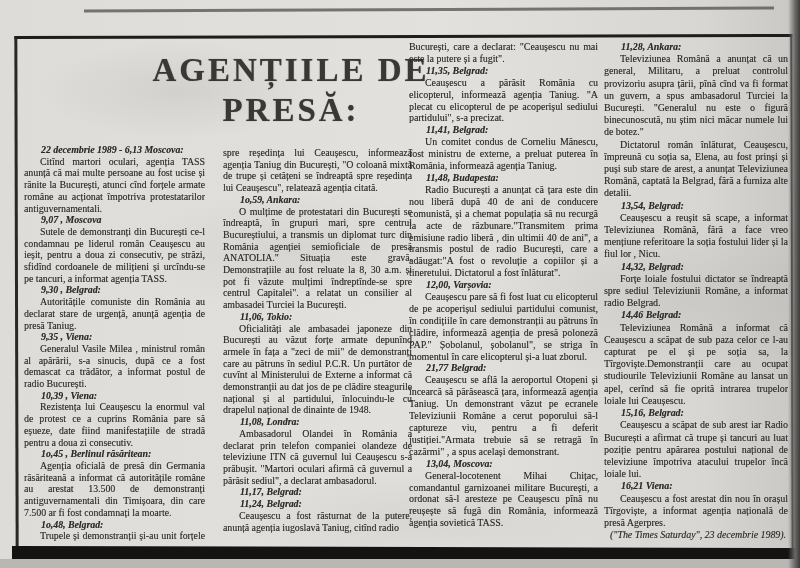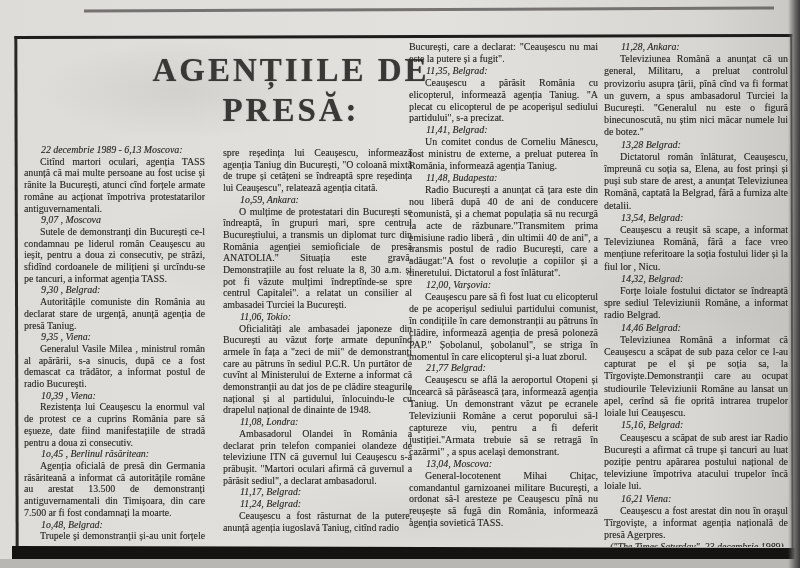--- a/index.html
+++ b/index.html
@@ -34,21 +34,21 @@
   .title{
     position:absolute;left:118px;top:50px;width:346px;text-align:center;
     color:#3a3836;letter-spacing:3px;font-weight:600;
     text-shadow:0 0 1px rgba(58,56,54,.55);
   }
   .title .l1{font-size:34px;line-height:40px;}
   .title .l2{font-size:33px;line-height:40px;}
   
   .col{position:absolute;overflow:hidden;text-align:justify;}
   .col p{margin:0;text-indent:16px;text-shadow:0.2px 0.2px 0.4px rgba(45,43,40,.45);}
-  .col .time{font-style:italic;font-weight:400;padding-left:17px;white-space:nowrap;text-shadow:0.2px 0.2px 0.4px rgba(45,43,40,.45);}
+  .col .time{font-style:italic;font-weight:700;padding-left:17px;white-space:nowrap;text-shadow:0.2px 0.2px 0.4px rgba(45,43,40,.45);}
   .col p.cont{text-indent:0;}
   .col .gap{margin-top:0;}
   .col p.src{font-style:italic;text-indent:6px;}
   #col-1{left:24px;top:144px;width:181px;height:400px;font-size:9.8px;line-height:11.7px;}
   #col-2{left:223px;top:147px;width:189px;height:400px;font-size:9.8px;line-height:11.7px;}
   #col-3{left:409px;top:41px;width:189px;height:508px;font-size:9.9px;line-height:11.9px;}
   #col-4{left:604px;top:41px;width:184px;height:506px;font-size:9.9px;line-height:12.2px;}
 </style>
 </head>
 <body>
@@ -100,21 +100,20 @@
       <div class="time">12,00, Varșovia:</div>
       <p class="">Ceaușescu pare să fi fost luat cu elicopterul de pe acoperișul sediului partidului comunist, în condițiile în care demonstranții au pătruns în clădire, informează agenția de presă poloneză PAP." Șobolanul, șobolanul", se striga în momentul în care elicopterul și-a luat zborul.</p>
       <div class="time">21,77 Belgrad:</div>
       <p class="">Ceaușescu se află la aeroportul Otopeni și încearcă să părăsească țara, informează agenția Taniug. Un demonstrant văzut pe ecranele Televiziunii Române a cerut poporului să-l captureze viu, pentru a fi deferit justiției."Armata trebuie să se retragă în cazărmi" , a spus același demonstrant.</p>
       <div class="time gap">13,04, Moscova:</div>
       <p class="">General-locotenent Mihai Chițac, comandantul garnizoanei militare București, a ordonat să-l aresteze pe Ceaușescu pînă nu reușește să fugă din România, informează agenția sovietică TASS.</p>
     </div>
   <div class="col" id="col-4">
       <div class="time">11,28, Ankara:</div>
       <p class="">Televiziunea Română a anunțat că un general, Militaru, a preluat controlul provizoriu asupra țării, pînă cînd va fi format un guvern, a spus ambasadorul Turciei la București. "Generalul nu este o figură binecunoscută, nu știm nici măcar numele lui de botez."</p>
-      <div class="time">13,28 Belgrad:</div>
       <p class="">Dictatorul român înlăturat, Ceaușescu, împreună cu soția sa, Elena, au fost prinși și puși sub stare de arest, a anunțat Televiziunea Română, captată la Belgrad, fără a furniza alte detalii.</p>
       <div class="time">13,54, Belgrad:</div>
       <p class="">Ceaușescu a reușit să scape, a informat Televiziunea Română, fără a face vreo mențiune referitoare la soția fostului lider și la fiul lor , Nicu.</p>
       <div class="time">14,32, Belgrad:</div>
       <p class="">Forțe loiale fostului dictator se îndreaptă spre sediul Televiziunii Române, a informat radio Belgrad.</p>
       <div class="time">14,46 Belgrad:</div>
       <p class="">Televiziunea Română a informat că Ceaușescu a scăpat de sub paza celor ce l-au capturat pe el și pe soția sa, la Tîrgoviște.Demonstranții care au ocupat studiourile Televiziunii Române au lansat un apel, cerînd să fie oprită intrarea trupelor loiale lui Ceaușescu.</p>
       <div class="time">15,16, Belgrad:</div>
       <p class="">Ceaușescu a scăpat de sub arest iar Radio București a afirmat că trupe și tancuri au luat poziție pentru apărarea postului național de televiziune împotriva atacului trupelor încă loiale lui.</p>
       <div class="time">16,21 Viena:</div>

